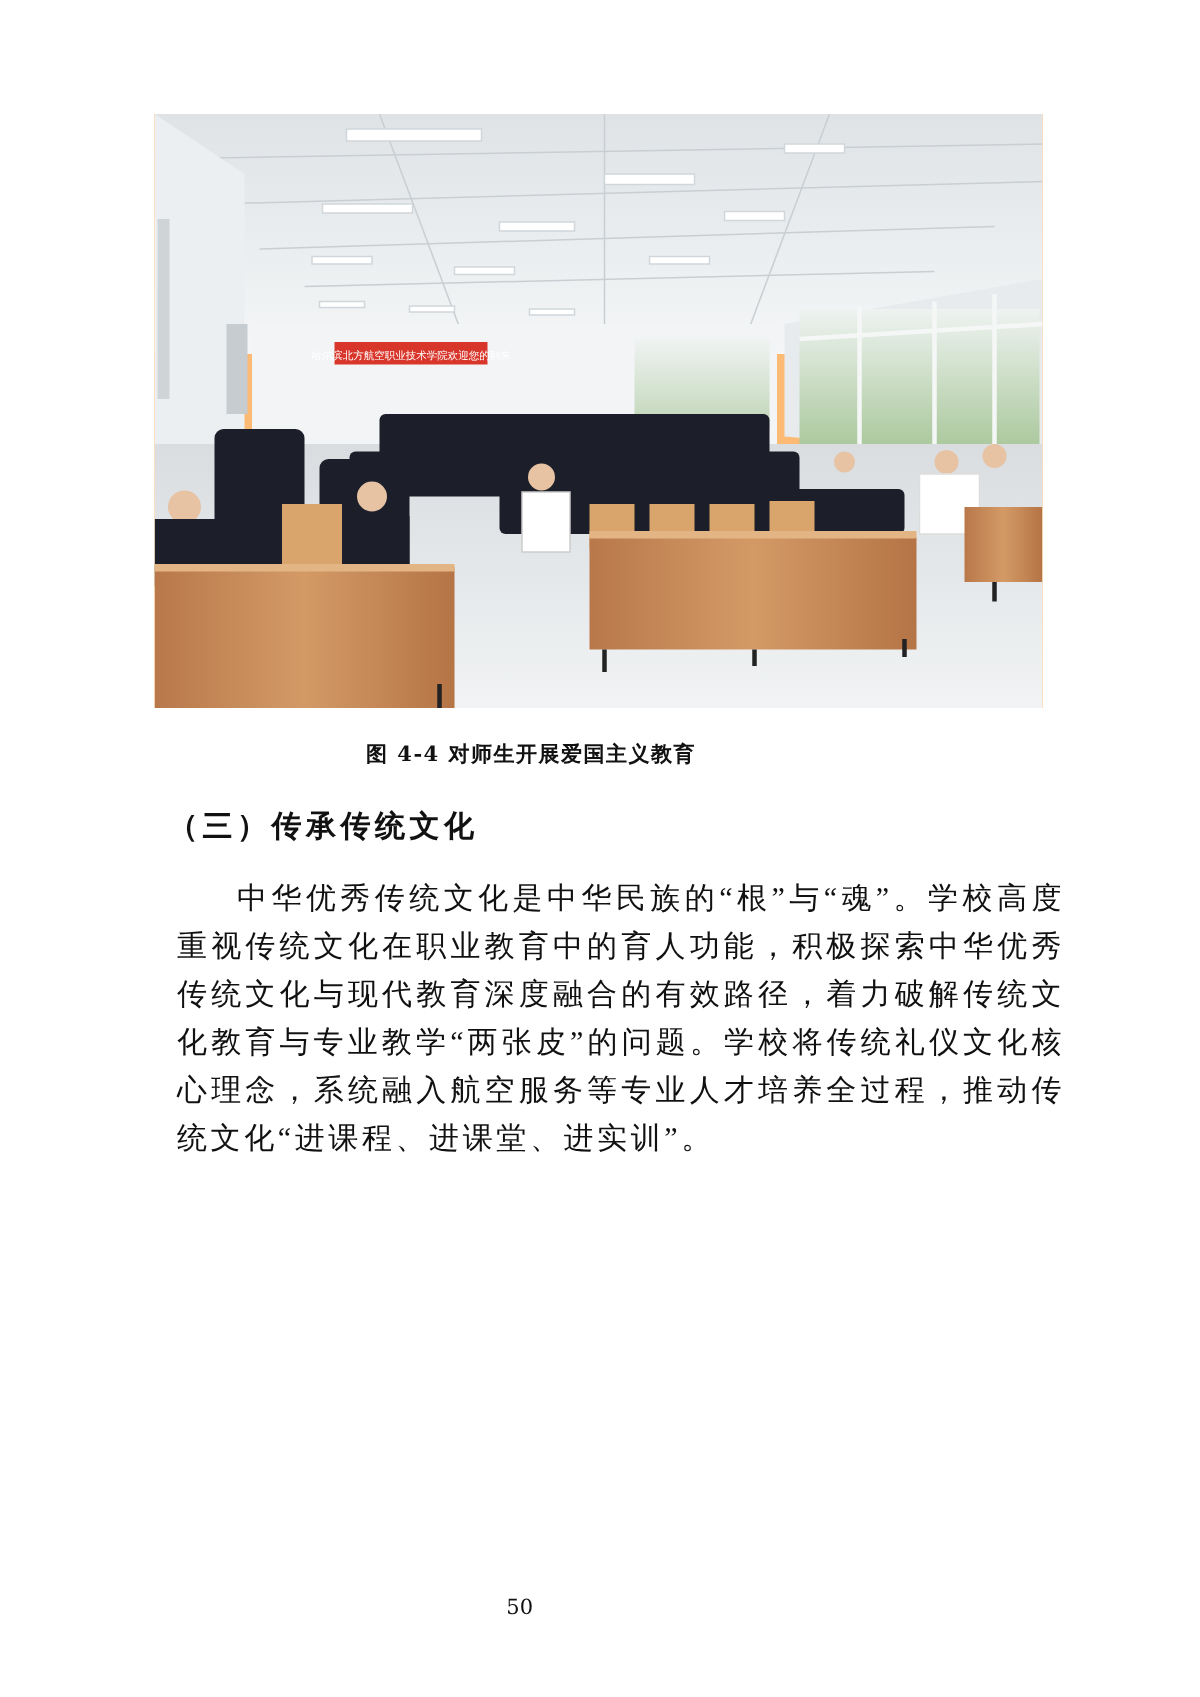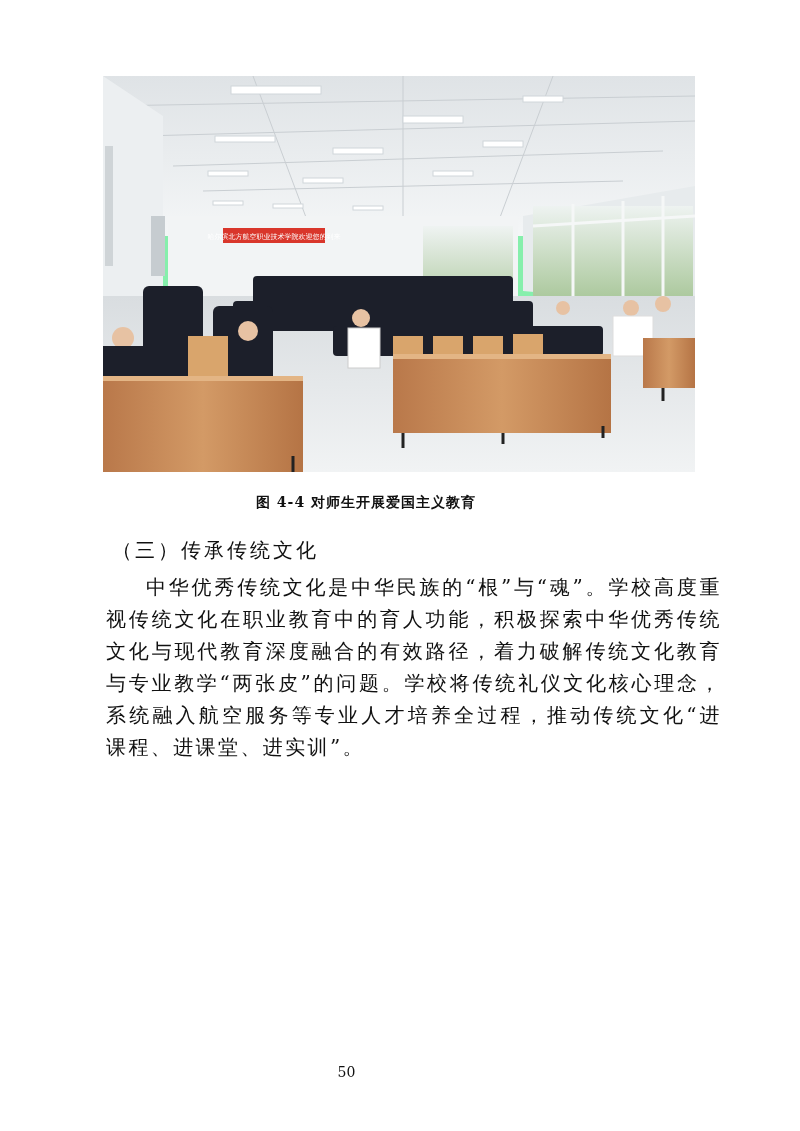--- a/index.html
+++ b/index.html
@@ -3,37 +3,37 @@
   <meta charset="utf-8">
   <style>
     html, body { margin: 0; padding: 0; background: #ffffff; }
     body {
       width: 800px; height: 1131px; position: relative; overflow: hidden;
       font-family: "DejaVu Serif", "Liberation Serif", serif;
       color: #111;
     }
     .photo {
       position: absolute; left: 103px; top: 76px; width: 592px; height: 396px;
-      overflow: hidden; background: #86efac;
+      overflow: hidden; background: #fdba74;
     }
     .photo svg { display: block; width: 100%; height: 100%; }
     .caption {
       position: absolute; left: 0; width: 708px; top: 494px;
-      text-align: center; font-size: 14px; font-weight: bold; letter-spacing: 1px; padding-left: 12px;
+      text-align: center; font-size: 14px; font-weight: bold; letter-spacing: 1px;
     }
     .heading {
       position: absolute; left: 112px; top: 537px;
-      font-size: 20px; font-weight: normal; letter-spacing: 3px; text-align: center;
+      font-size: 20px; font-weight: bold; letter-spacing: 3px; text-align: center;
     }
     .body-text {
       position: absolute; left: 106px; top: 571px; width: 616px;
       font-size: 20px; line-height: 32px; letter-spacing: 2.4px;
       text-align: justify;
     }
-    .body-text p { margin: 0; text-indent: 2em; }
+    .body-text p { margin: 12px; text-indent: 2em; font-family: Liberation Serif, serif; }
     .page-number {
       position: absolute; left: 0; width: 693px; top: 1064px;
       text-align: center; font-size: 14px;
     }
   </style>
 </head>
 <body>
 
 <div class="photo" title="Classroom with students and teachers in uniforms seated at wooden desks facing forward">
   <svg viewBox="0 0 592 396" preserveAspectRatio="none">

